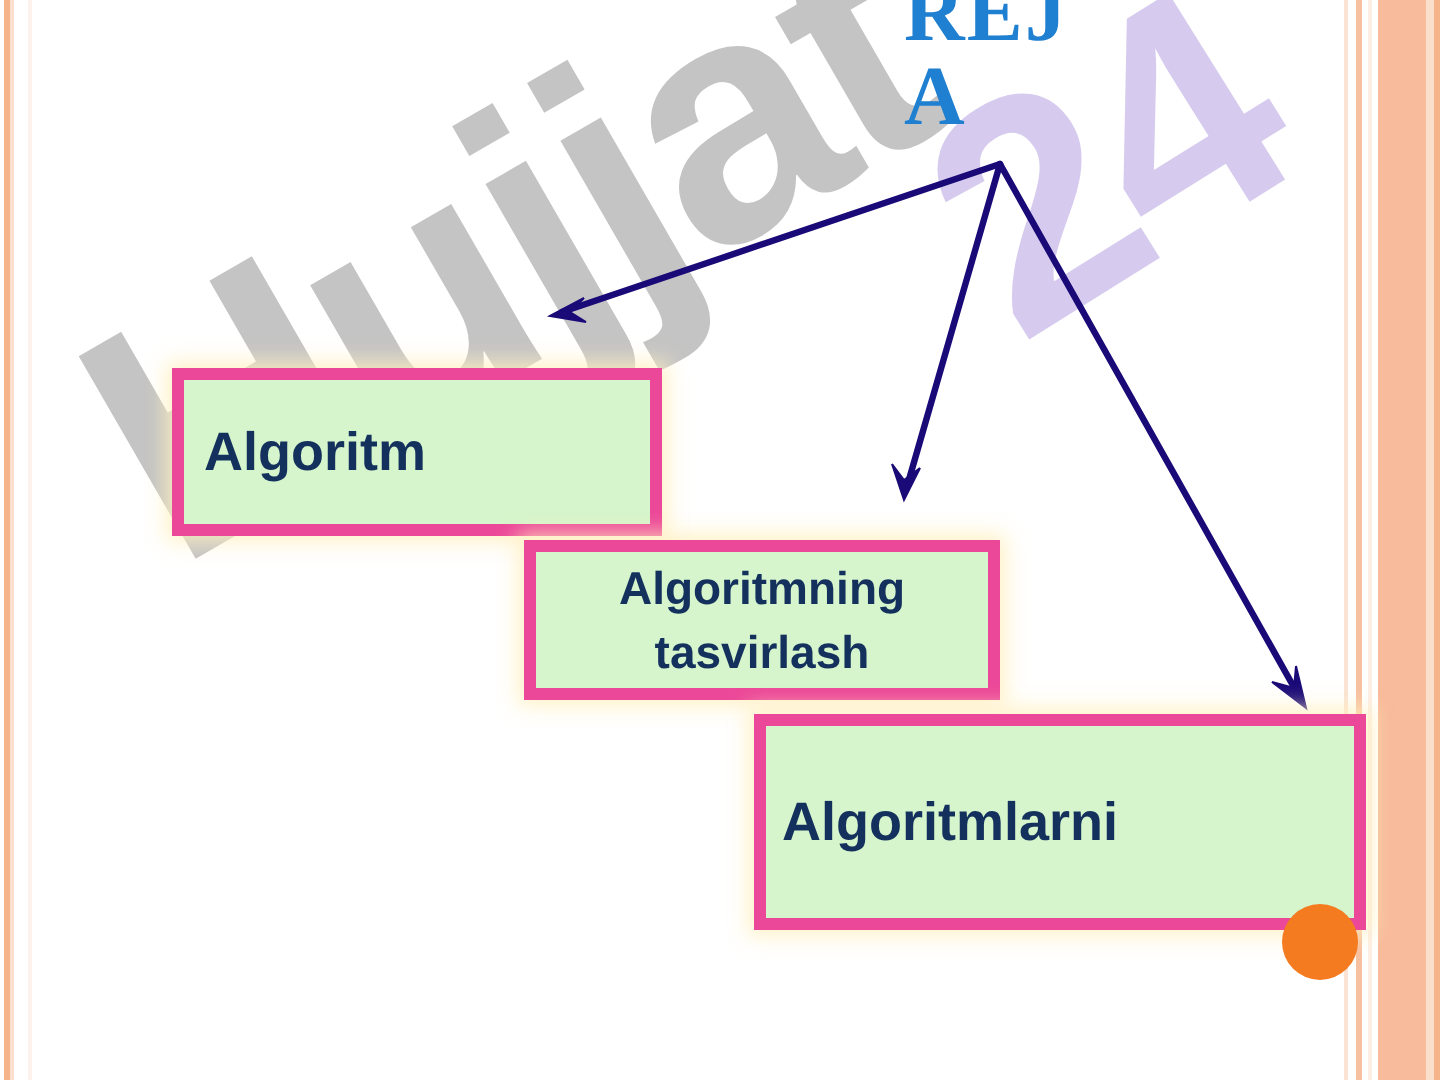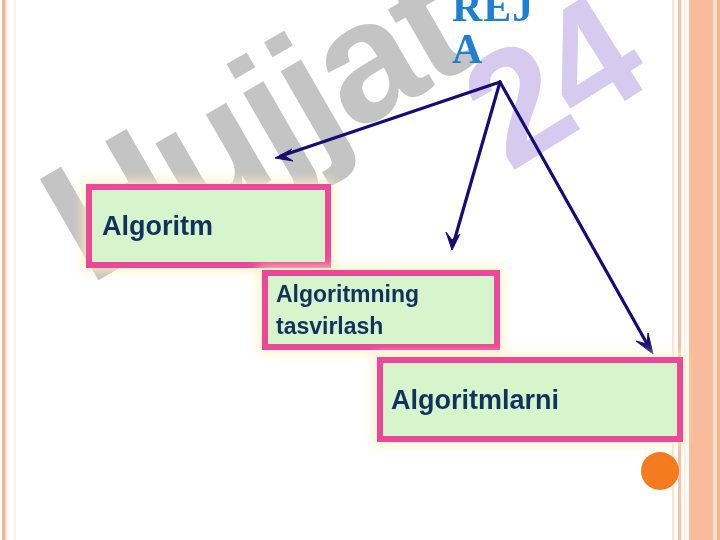--- a/index.html
+++ b/index.html
@@ -102,24 +102,24 @@
   #box-1 {
     left: 86px; top: 184px; width: 245px; height: 84px;
     font-size: 27px; line-height: 36px;
     padding: 0 0 0 10px;
     text-align: left;
   }
   #box-2 {
     left: 262px; top: 270px; width: 238px; height: 80px;
     font-size: 23px; line-height: 32px;
     padding: 4px 8px;
-    text-align: left;
+    text-align: center;
   }
   #box-3 {
-    left: 377px; top: 357px; width: 306px; height: 85px;
+    left: 377px; top: 357px; width: 306px; height: 108px;
     font-size: 27px; line-height: 36px;
     padding: 0 0 0 8px;
     text-align: left;
   }
   .box-line { display: block; }
 
   
   #orange-dot {
     position: absolute;
     left: 641px;

